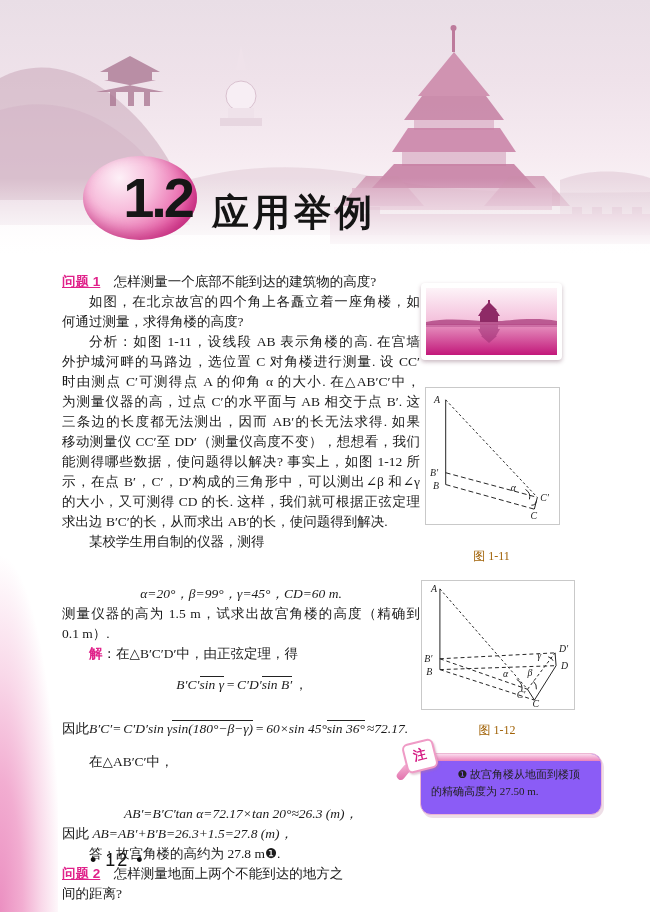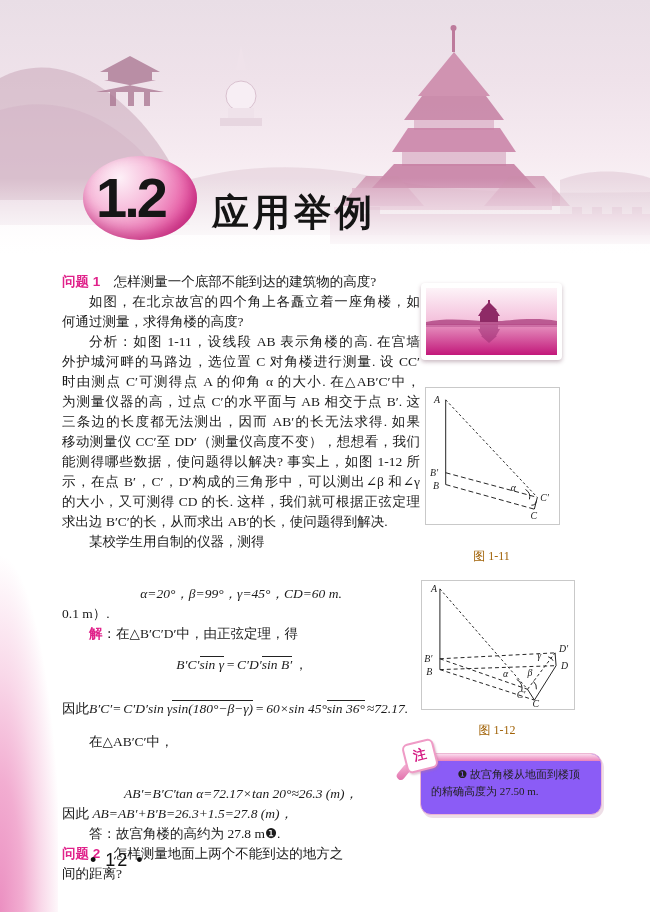--- a/index.html
+++ b/index.html
@@ -10,36 +10,36 @@
   .header{position:absolute;left:0;top:0;width:650px;height:268px;overflow:hidden;
     background:linear-gradient(180deg,#e9dee6 0%,#efe2ea 30%,#f6ebf1 58%,#ffffff 100%);}
   .header svg{position:absolute;left:0;top:0;}
   .header-fade{position:absolute;left:0;bottom:0;width:100%;height:90px;
     background:linear-gradient(180deg,rgba(255,255,255,0),#ffffff 85%);}
 
   
   .sec-badge{position:absolute;left:83px;top:156px;width:114px;height:84px;border-radius:50%;
     background:radial-gradient(circle at 32% 26%,#fdf0f7 0%,#f7bcdb 34%,#ea6bae 66%,#d51d84 100%);
     box-shadow:inset -4px -6px 14px rgba(160,10,90,.45);}
-  .sec-num{position:absolute;left:96px;top:158px;width:96px;height:80px;line-height:80px;text-align:left;
+  .sec-num{position:absolute;left:96px;top:158px;width:96px;height:80px;line-height:80px;text-align:right;
     font-family:"Liberation Sans","DejaVu Sans",sans-serif;font-weight:bold;font-size:56px;color:#161616;letter-spacing:-3px;}
   .sec-title{position:absolute;left:212px;top:188px;font-family:"Liberation Sans","DejaVu Sans",sans-serif;
     font-weight:bold;font-size:37px;color:#141414;letter-spacing:4px;}
 
   
   .left-band{position:absolute;left:0;top:498px;width:58px;height:414px;
     background:radial-gradient(130% 105% at 0% 100%, #eb8fc1 0%, #f2add1 30%, rgba(247,204,226,.75) 55%, rgba(255,255,255,0) 82%);}
 
   
   .text-col{position:absolute;left:62px;top:272px;width:358px;font-size:13.5px;line-height:20px;}
   .ln{white-space:nowrap;}
   .jl{text-align:justify;text-align-last:justify;white-space:normal;}
   .ind{padding-left:2em;}
   .center{text-align:center;white-space:nowrap;margin-top:32px;}
-  .plabel{color:#e0218a;font-weight:bold;font-family:"Liberation Sans","DejaVu Sans",sans-serif;margin-right:1em;}
+  .plabel{color:#e0218a;font-weight:bold;font-family:"Liberation Sans","DejaVu Sans",sans-serif;margin-right:1em;text-decoration:underline;}
   .slabel{color:#e0218a;font-weight:bold;font-family:"Liberation Sans","DejaVu Sans",sans-serif;}
   .mi{font-style:italic;}
   .eqline{display:flex;align-items:center;white-space:nowrap;}
   .eq1wrap{height:42px;justify-content:center;}
   .eq2wrap{height:46px;}
   .frac{display:inline-block;text-align:right;vertical-align:middle;font-style:italic;line-height:1.25;margin:0 2px;}
   .frac .den{border-top:1px solid #222;}
 
   
   .photo-frame{position:absolute;left:421px;top:283px;width:141px;height:77px;background:#fff;
@@ -146,20 +146,21 @@
     <div class="ln jl">时由测点 C′可测得点 A 的仰角 α 的大小. 在△AB′C′中，</div>
     <div class="ln jl">为测量仪器的高，过点 C′的水平面与 AB 相交于点 B′. 这</div>
     <div class="ln jl">三条边的长度都无法测出，因而 AB′的长无法求得. 如果</div>
     <div class="ln jl">移动测量仪 CC′至 DD′（测量仪高度不变），想想看，我们</div>
     <div class="ln jl">能测得哪些数据，使问题得以解决? 事实上，如图 1-12 所</div>
     <div class="ln jl">示，在点 B′，C′，D′构成的三角形中，可以测出∠β 和∠γ</div>
     <div class="ln jl">的大小，又可测得 CD 的长. 这样，我们就可根据正弦定理</div>
     <div class="ln">求出边 B′C′的长，从而求出 AB′的长，使问题得到解决.</div>
     <div class="ln ind">某校学生用自制的仪器，测得</div>
     <div class="ln center mi">α=20°，β=99°，γ=45°，CD=60 m.</div>
+    <div class="ln jl">测量仪器的高为 1.5 m，试求出故宫角楼的高度（精确到</div>
     <div class="ln">0.1 m）.</div>
     <div class="ln ind"><span class="slabel">解</span><span>：在△B′C′D′中，由正弦定理，得</span></div>
 
     <div class="eqline eq1wrap">
       <span class="frac"><span class="num">B′C′</span><span class="den">sin γ</span></span>
       <span class="mi">=</span>
       <span class="frac"><span class="num">C′D′</span><span class="den">sin B′</span></span>
       <span>，</span>
     </div>
 

